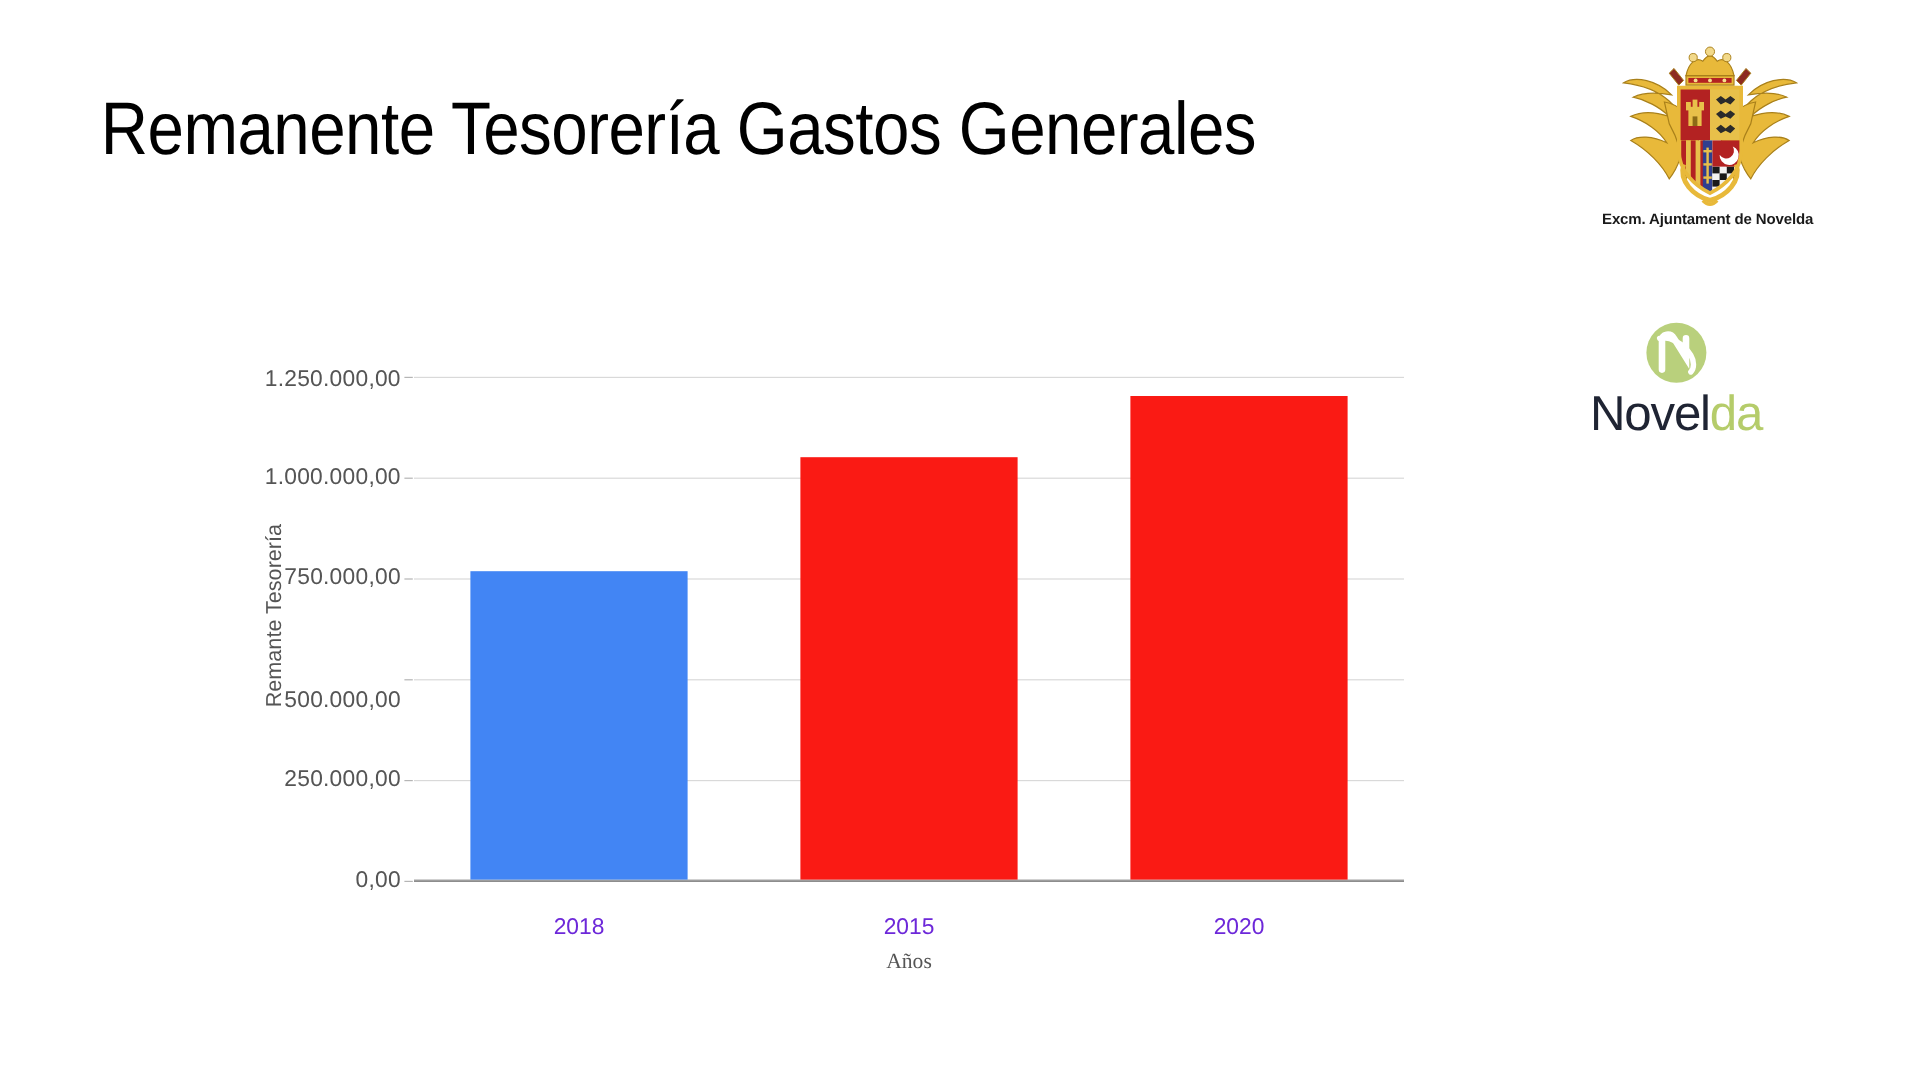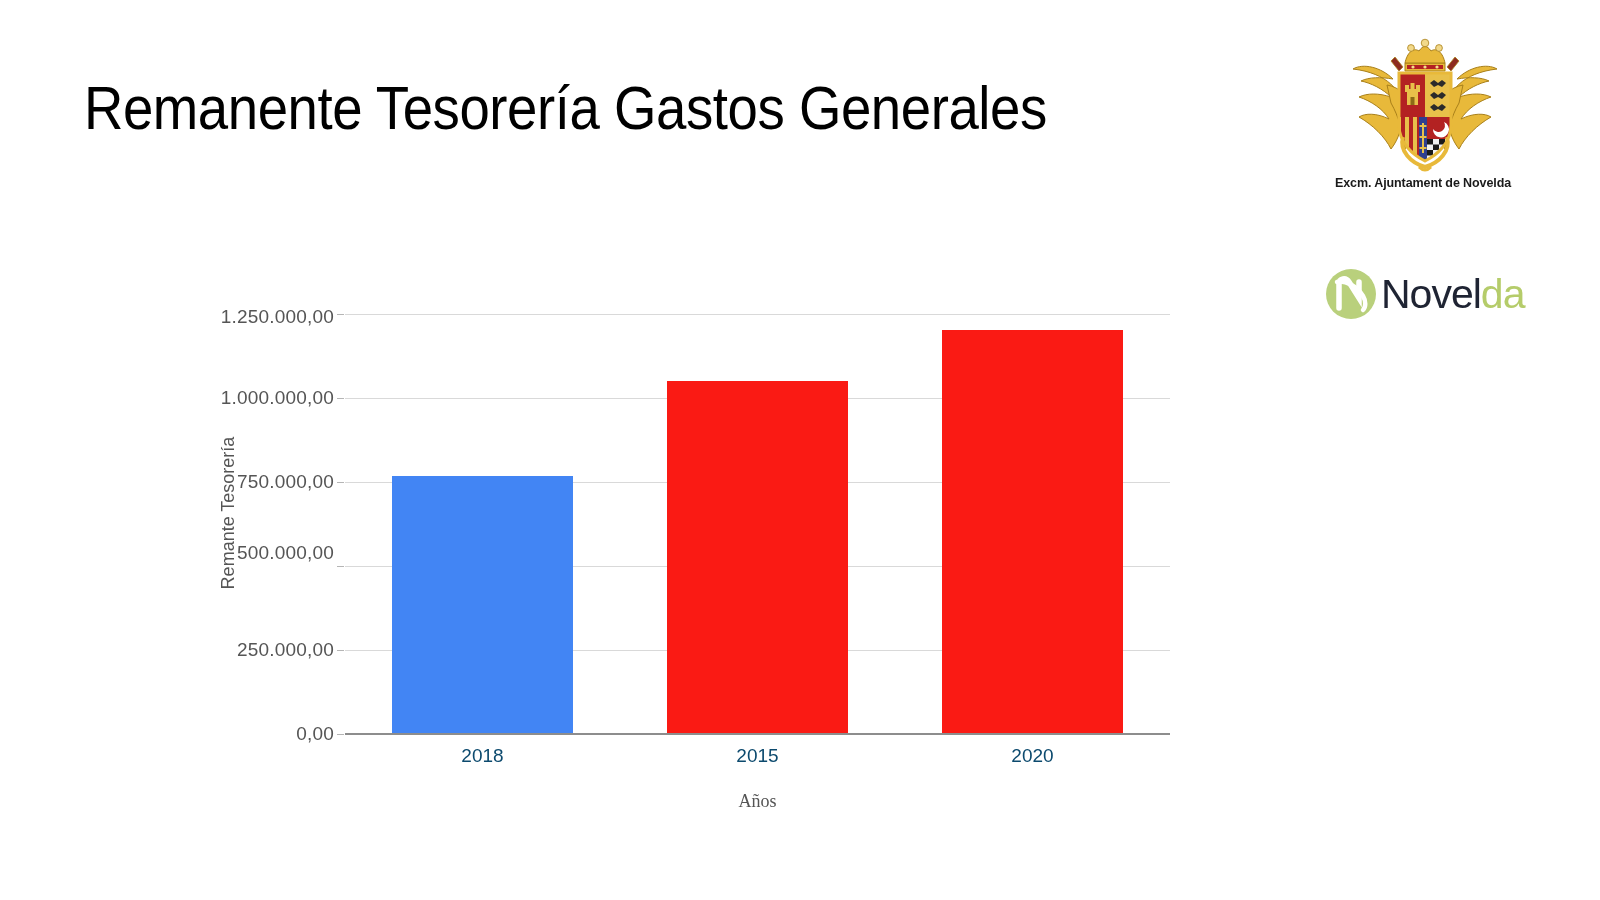--- a/index.html
+++ b/index.html
@@ -54,20 +54,21 @@
   }
 
   
   .novelda-logo {
     position: absolute;
     left: 1325px;
     top: 268px;
     display: flex;
     align-items: center;
     gap: 4px;
+    flex-direction: column;
   }
   .novelda-mark { width: 52px; height: 52px; display: block; }
   .novelda-word {
     font-family: "Liberation Sans", sans-serif;
     font-size: 41px;
     font-weight: 400;
     letter-spacing: -1px;
     line-height: 1;
     white-space: nowrap;
   }
@@ -127,25 +128,25 @@
     margin-right: 1px;
   }
   .bar {
     position: absolute;
     bottom: 1px;
   }
 
   .cat-label {
     position: absolute;
     top: 100%;
-    margin-top: 11px;
+    margin-top: 28px;
     transform: translateX(-50%);
     font-family: "Liberation Sans", sans-serif;
     font-size: 19px;
-    color: #0c4a6e;
+    color: #6d28d9;
     white-space: nowrap;
   }
 
   .axis-title-x {
     position: absolute;
     top: 100%;
     margin-top: 57px;
     transform: translateX(-50%);
     font-family: Liberation Serif, serif;
     font-size: 18px;
@@ -281,21 +282,21 @@
       <div class="axis-title-y">Remante Tesorería</div>
       <div class="axis-title-x" id="xtitle" style="left: 412.5px;">Años</div>
     <div class="gridline" style="top: 443px; background: rgb(141, 141, 141);"></div>
         <div class="tick-stub" style="top: 443px;"></div>
         <div class="tick-label" style="top: 443px;">0,00</div>
         <div class="gridline" style="top: 359.098px;"></div>
         <div class="tick-stub" style="top: 359.098px;"></div>
         <div class="tick-label" style="top: 359.098px;">250.000,00</div>
         <div class="gridline" style="top: 275.197px;"></div>
         <div class="tick-stub" style="top: 275.197px;"></div>
-        <div class="tick-label" style="top: 262px; text-align: center;">500.000,00</div>
+        <div class="tick-label" style="top: 293px; text-align: center;">500.000,00</div>
         <div class="gridline" style="top: 191.295px;"></div>
         <div class="tick-stub" style="top: 191.295px;"></div>
         <div class="tick-label" style="top: 191.295px; margin-left: 32px;">750.000,00</div>
         <div class="gridline" style="top: 107.394px;"></div>
         <div class="tick-stub" style="top: 107.394px;"></div>
         <div class="tick-label" style="top: 107.394px;">1.000.000,00</div>
         <div class="gridline" style="top: 23.4924px;"></div>
         <div class="tick-stub" style="top: 23.4924px;"></div>
         <div class="tick-label" style="top: 26px;">1.250.000,00</div>
         <div class="bar" title="2018: 765.000,00" style="left: 47.4375px; width: 180.125px; height: 256.739px; background: rgb(66, 133, 244);"></div>

